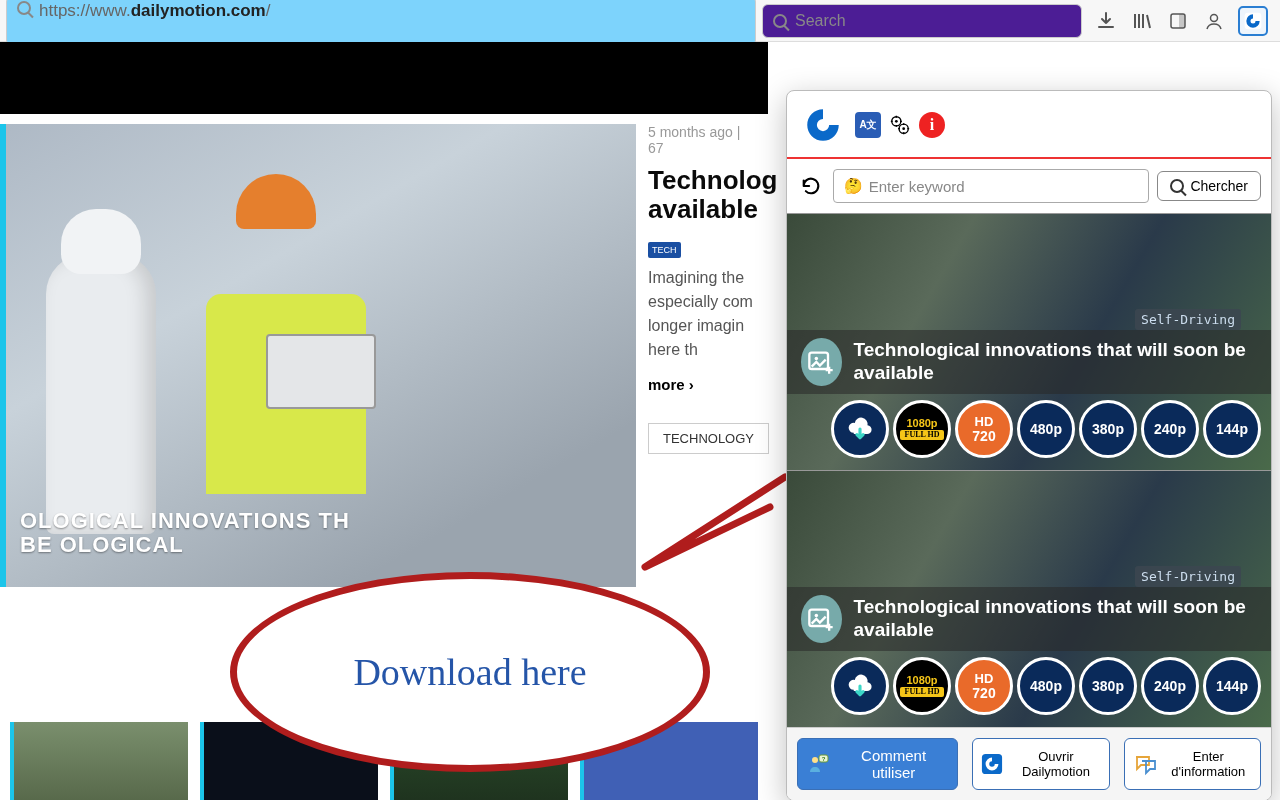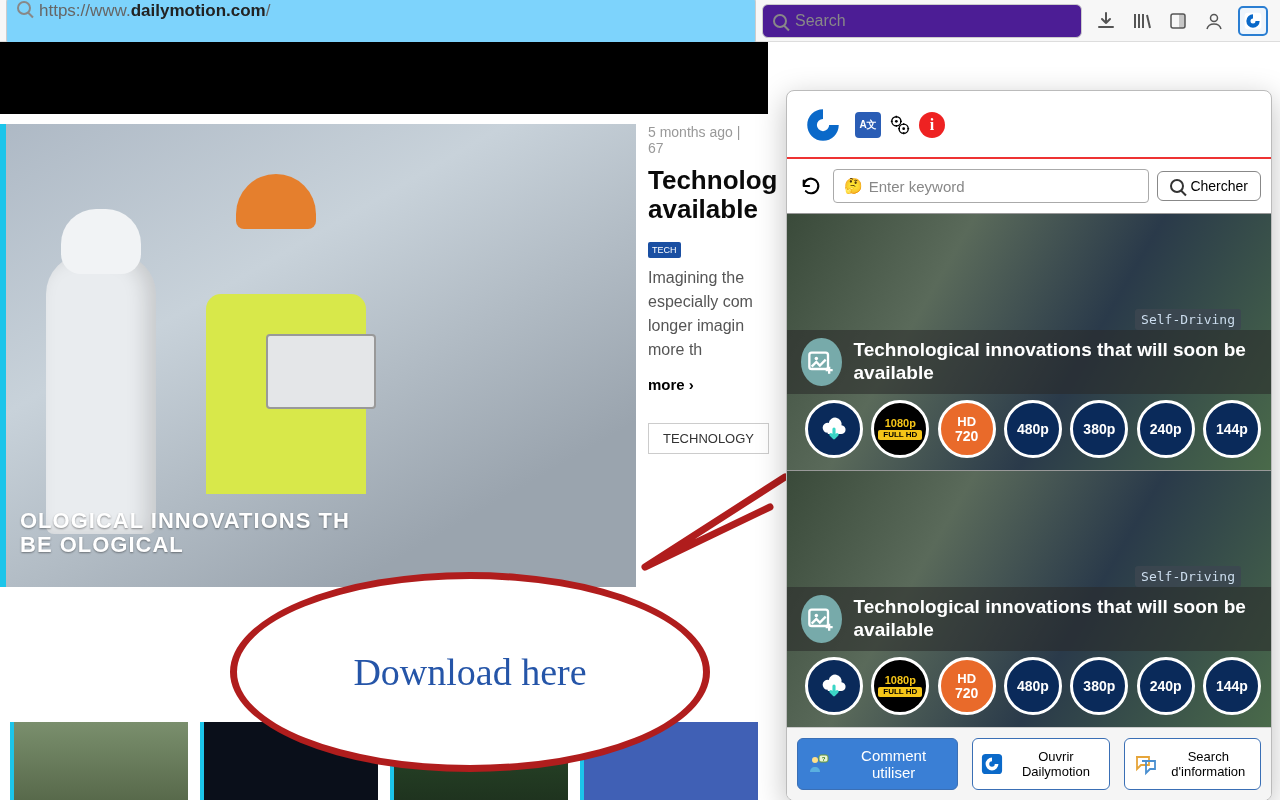--- a/index.html
+++ b/index.html
@@ -65,26 +65,26 @@
 .ext-search-row { display: flex; gap: 8px; padding: 10px; align-items: center; }
 .refresh { width: 28px; height: 28px; display: flex; align-items: center; justify-content: center; font-size: 20px; }
 .kw-input { flex: 1; border: 1px solid #aaa; border-radius: 4px; padding: 7px 10px; font-size: 15px; display: flex; align-items: center; gap: 6px; color: #888; }
 .search-btn { border: 1px solid #888; border-radius: 6px; padding: 6px 12px; display: flex; align-items: center; gap: 6px; background: #fff; cursor: pointer; font-size: 14px; }
 
 .vid-result { position: relative; height: 257px; background: linear-gradient(120deg,#3a4a3a 0%,#5a6a5a 30%,#2a3a4a 60%,#4a6a4a 100%); border-top: 1px solid #999; overflow: hidden; }
 .self-driving { position: absolute; top: 95px; right: 30px; background: rgba(60,70,80,.85); color: #cde; font-size: 13px; padding: 3px 6px; border-radius: 3px; font-family: monospace; }
 .vid-header { position: absolute; top: 116px; left: 0; right: 0; padding: 8px 14px; display: flex; align-items: center; gap: 12px; background: rgba(40,40,40,.55); }
 .vid-thumb-icon { width: 48px; height: 48px; background: #7aa; border-radius: 50%; display: flex; align-items: center; justify-content: center; color: #fff; }
 .vid-title { color: #fff; font-size: 19px; font-weight: 700; line-height: 1.2; }
-.quality-row { position: absolute; bottom: 12px; left: 8px; right: 0; display: flex; gap: 4px; padding: 0 10px; justify-content: space-between; }
+.quality-row { position: absolute; bottom: 12px; left: 8px; right: 0; display: flex; gap: 4px; padding: 0 10px; justify-content: flex-end; }
 .qbtn { width: 58px; height: 58px; border-radius: 50%; border: 3px solid #fff; display: flex; flex-direction: column; align-items: center; justify-content: center; color: #fff; font-weight: 700; font-size: 14px; background: #0a2a5a; cursor: pointer; }
 .qbtn.cloud { background: #0a2a5a; }
 .qbtn.q1080 { background: #000; color: #f5c518; font-size: 10px; line-height: 1; }
 .qbtn.q1080 .t { font-size: 11px; }
-.qbtn.q1080 .b { background: #f5c518; color: #000; font-size: 8px; padding: 1px 5px; border-radius: 2px; margin-top: 1px; }
+.qbtn.q1080 .b { background: #f5c518; color: #000; font-size: 8px; padding: 1px 5px; border-radius: 2px; margin-top: 1px; font-family: Liberation Serif, serif; }
 .qbtn.q720 { background: #e96a2a; font-size: 13px; line-height: 1; }
 .qbtn.q720 .t { font-size: 13px; }
 .qbtn.q720 .b { font-size: 14px; margin-top: 1px; }
 
 .ext-footer { display: flex; gap: 14px; padding: 10px; background: #f5f5f5; border-top: 1px solid #ccc; }
 .fbtn { flex: 1; border: 1px solid #3a6fb5; border-radius: 6px; padding: 8px 8px; display: flex; align-items: center; gap: 8px; background: #fff; cursor: pointer; font-size: 13px; justify-content: center; }
 .fbtn.primary { background: #3a7fd5; color: #fff; font-size: 15px; flex: 1.2; }
 .fbtn .ficon { width: 24px; height: 24px; display: flex; align-items: center; justify-content: center; }
 
 .mag-icon { width: 14px; height: 14px; border: 2px solid currentColor; border-radius: 50%; position: relative; display: inline-block; }
@@ -158,21 +158,21 @@
       <div class="meta">5 months ago  |  67</div>
       <div class="title">
         <div>Technolog</div>
         <div>available</div>
       </div>
       <div><span class="source-chip">TECH</span></div>
       <div class="desc">
         <div>Imagining the</div>
         <div>especially com</div>
         <div>longer imagin</div>
-        <div>more th</div>
+        <div>here th</div>
       </div>
       <div class="more"><span>more</span><span class="chev">›</span></div>
       <div class="tag">TECHNOLOGY</div>
     </div>
   </div>
 
   <svg class="callout-tail" viewBox="0 0 150 100">
     <path d="M5 95 L145 5 M5 95 L130 35" stroke="#b01d1d" stroke-width="7" fill="none" stroke-linecap="round"></path>
   </svg>
   <div class="callout">
@@ -316,17 +316,17 @@
         </span>
         <span>Ouvrir Dailymotion</span>
       </button>
       <button class="fbtn">
         <span class="ficon">
           <svg width="24" height="24" viewBox="0 0 24 24">
               <path d="M3 5h13v8H8l-4 4V5z" fill="none" stroke="#e6a53a" stroke-width="1.8"></path>
               <path d="M9 9h13v8h-5l-4 4V9z" fill="none" stroke="#4a8fd0" stroke-width="1.8"></path>
             </svg>
         </span>
-        <span>Search d'information</span>
+        <span>Enter d'information</span>
       </button>
     </div>
   </div>
 </div>
 
 </body></html>

